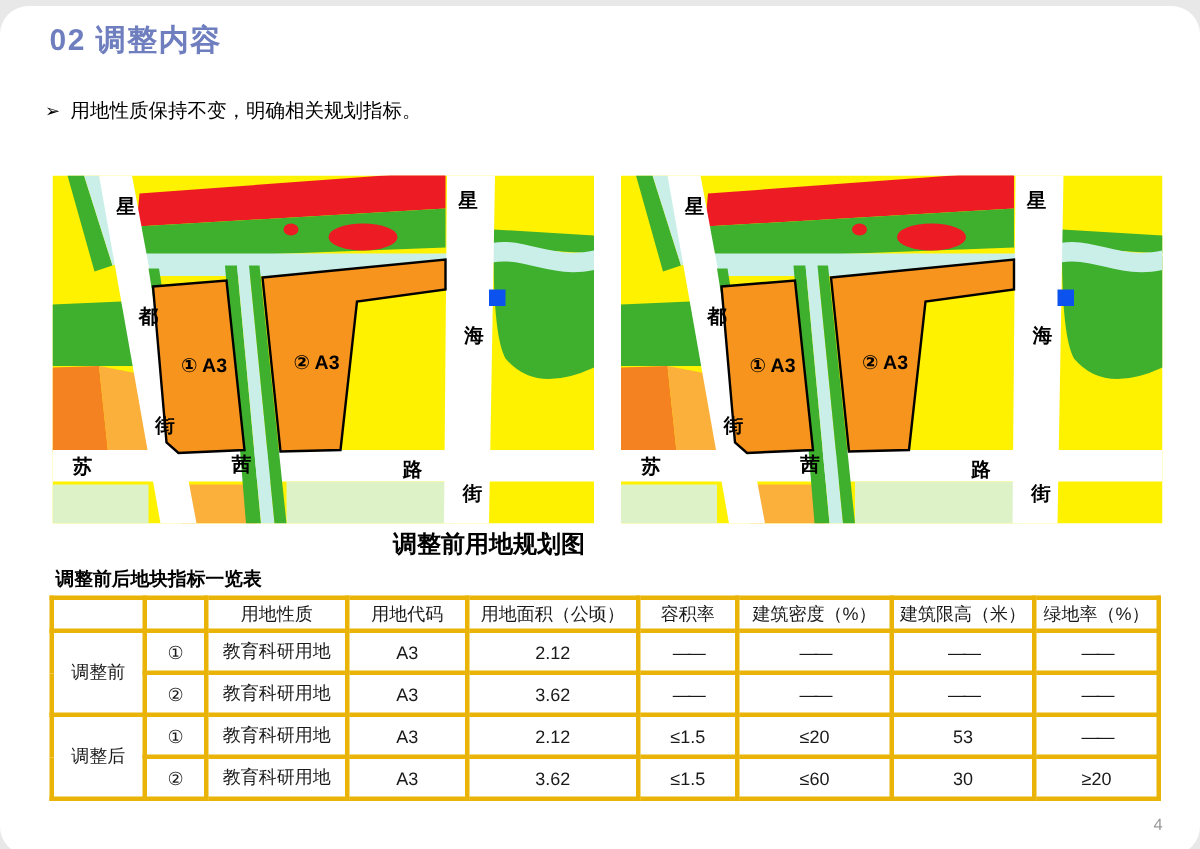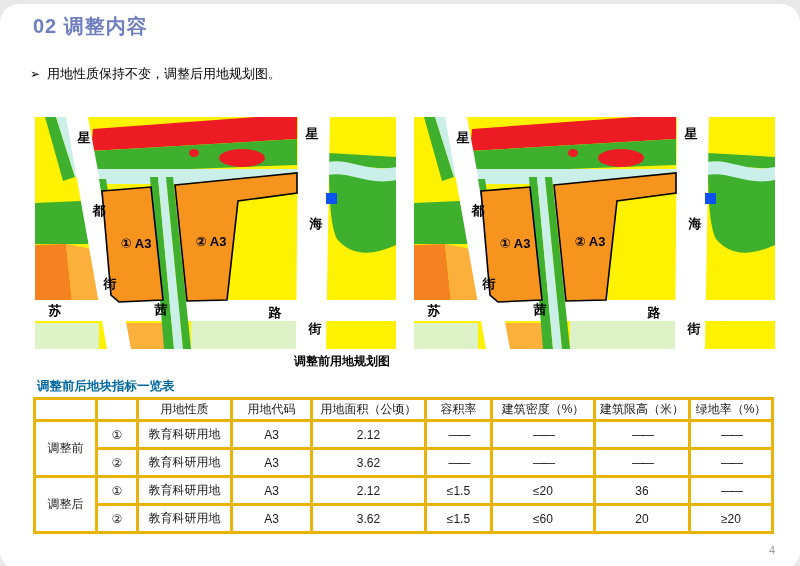--- a/index.html
+++ b/index.html
@@ -4,43 +4,43 @@
 <style>
   html,body{margin:0;padding:0;background:#e8e8e8;}
   body{font-family:"Liberation Sans","DejaVu Sans",sans-serif;}
   .page{position:relative;width:800px;height:566px;background:#ffffff;margin:4px auto;overflow:hidden;border-radius:19px;}
   .title{position:absolute;left:33px;top:9px;font-size:20px;font-weight:bold;color:#6E7EBE;letter-spacing:1px;}
   .bullet{position:absolute;left:30px;top:61px;font-size:13px;color:#000;display:flex;gap:7px;align-items:baseline;}
   .bullet .marker{font-size:12px;}
   .map{position:absolute;top:113px;width:361px;height:232px;}
   .map svg{display:block;width:361px;height:232px;}
   #map1{left:35px;} #map2{left:414px;}
-  .map-caption{position:absolute;top:349px;font-weight:bold;font-size:12px;color:#000;text-align:right;}
+  .map-caption{position:absolute;top:349px;font-weight:bold;font-size:16px;color:#000;text-align:right;}
   #cap1{left:35px;width:355px;} #cap2{left:414px;width:359px;}
-  .tbl-title{position:absolute;left:37px;top:374px;font-size:12.5px;font-weight:bold;color:#0369a1;}
+  .tbl-title{position:absolute;left:37px;top:374px;font-size:12.5px;font-weight:bold;color:#000000;}
   table.tbl{position:absolute;left:33px;top:393px;border-collapse:collapse;table-layout:fixed;
     border:2px solid #1a1a1a;border-bottom-width:3px;}
   table.tbl td,table.tbl th{border:3px solid #eab308;text-align:center;vertical-align:middle;
     font-size:12px;font-weight:normal;color:#1a1a1a;padding:0;overflow:hidden;white-space:nowrap;}
   table.tbl tr.hdr td{height:19px;}
   table.tbl tr.row td{height:25px;}
   .dash{letter-spacing:-2px;}
   .pagenum{position:absolute;left:769px;top:540px;font-size:11px;color:#9a9a9a;}
   .maplabel{font-weight:bold;font-size:13px;fill:#000;}
 </style>
 </head>
 <body>
 
 <div class="page">
 
   <div class="title">02 调整内容</div>
 
   <div class="bullet">
     <span class="marker">➢</span>
-    <span>用地性质保持不变，调整后用地规划图。</span>
+    <span>用地性质保持不变，明确相关规划指标。</span>
   </div>
 
   <div class="map" id="map1">
     <svg viewBox="0 0 361 232">
         <rect x="0" y="0" width="361" height="232" fill="#FFF200"></rect>
         <rect x="0" y="206" width="64" height="26" fill="#DDF2C6"></rect>
         <rect x="156" y="204" width="112" height="28" fill="#DDF2C6"></rect>
         <rect x="86" y="206" width="50" height="26" fill="#FBB03B"></rect>
         <polygon points="0,86 46,84 55,127 0,127" fill="#3FAF2E"></polygon>
         <polygon points="0,128 31,127 37,184 0,184" fill="#F58220"></polygon>
@@ -171,30 +171,30 @@
       <td class="dash">——</td>
     </tr>
     <tr class="row">
       <td rowspan="2">调整后</td>
       <td>①</td>
       <td>教育科研用地</td>
       <td>A3</td>
       <td>2.12</td>
       <td>≤1.5</td>
       <td>≤20</td>
-      <td>36</td>
+      <td>53</td>
       <td class="dash">——</td>
     </tr>
     <tr class="row">
       <td>②</td>
       <td>教育科研用地</td>
       <td>A3</td>
       <td>3.62</td>
       <td>≤1.5</td>
       <td>≤60</td>
-      <td>20</td>
+      <td>30</td>
       <td>≥20</td>
     </tr>
   </tbody>
     </table>
 
   <div class="pagenum">4</div>
 </div>
 
 </body></html>

